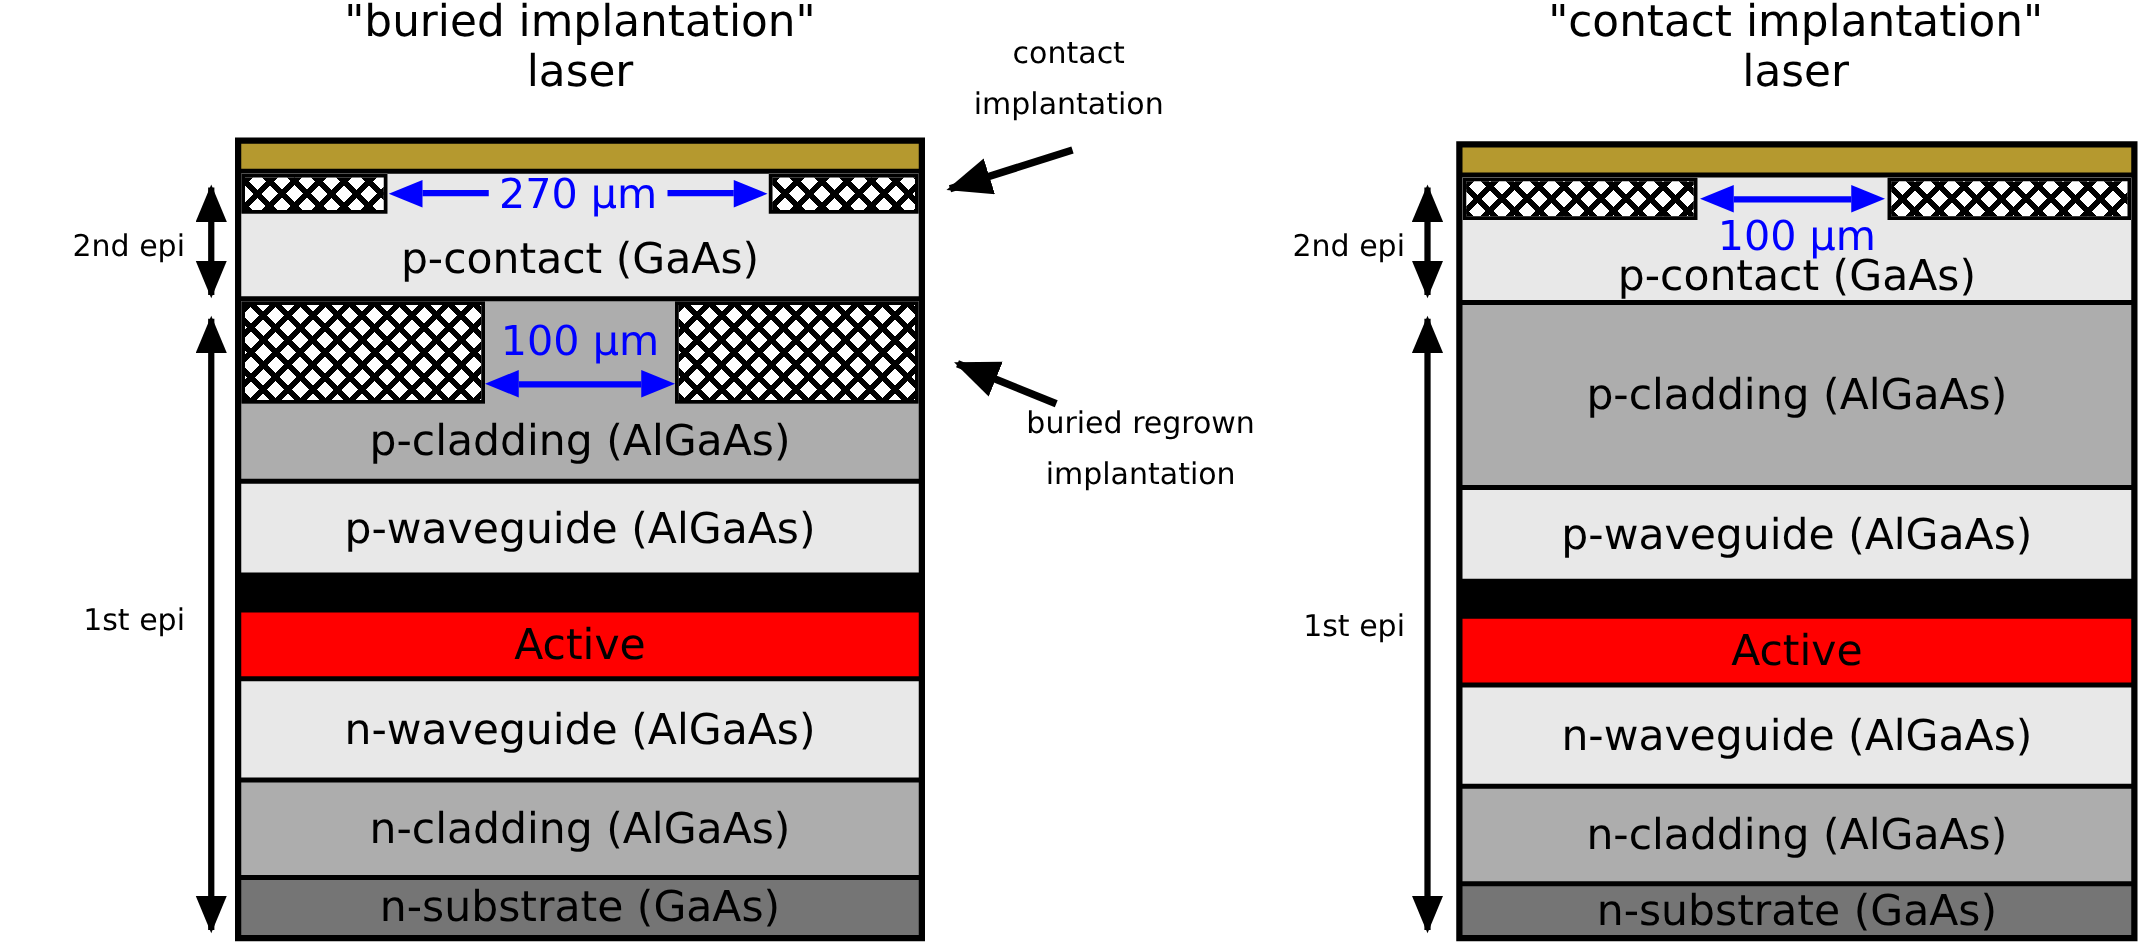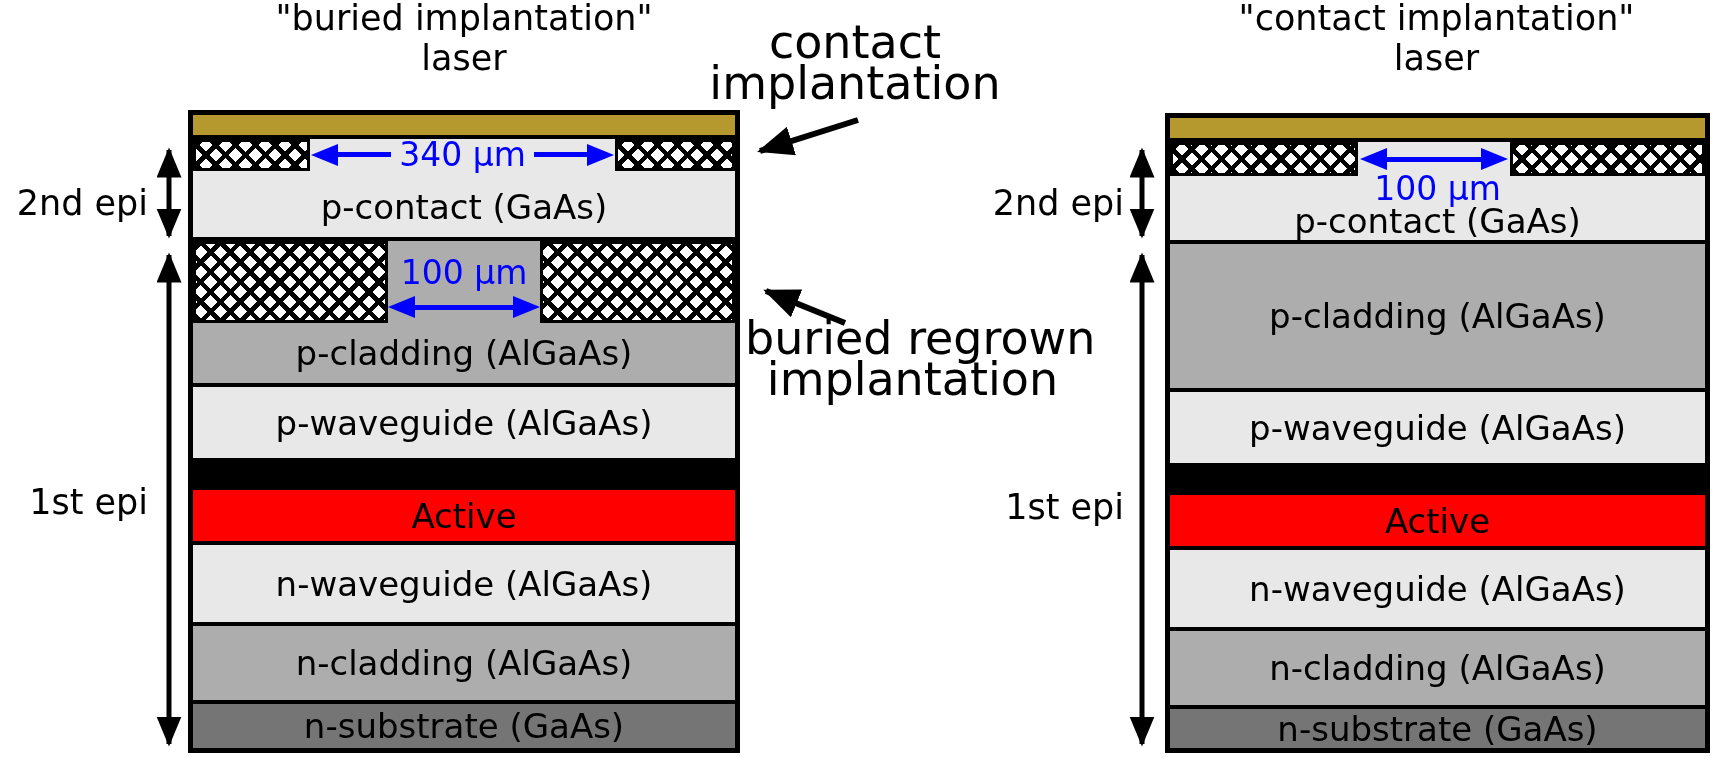--- a/index.html
+++ b/index.html
@@ -53,26 +53,26 @@
     align-items:center; padding-top:12px; color:var(--dimension_blue); font-size:33px;
   }
   .dim-dbl{ display:flex; align-items:center; width:100%; margin-top:4px; }
   .pcontact-2line{ display:flex; flex-direction:column; align-items:center; justify-content:flex-start; }
   .blue-line{ color:var(--dimension_blue); font-size:33px; line-height:27px; margin-top:-1px; }
   .pc-label{ font-size:34px; line-height:32px; margin-top:3px; }
   
   .title{ position:absolute; text-align:center; font-size:35px; line-height:40px; white-space:nowrap; }
   #left-title{ left:188px; top:-2px; width:552px; }
   #right-title{ left:1163px; top:-2px; width:547px; }
-  .epi-label{ position:absolute; font-size:35px; text-align:right; white-space:nowrap; }
+  .epi-label{ position:absolute; font-size:24px; text-align:right; white-space:nowrap; }
   #left-epi2{ left:0; top:183px; width:148px; }
   #left-epi1{ left:0; top:482px; width:148px; }
   #right-epi2{ left:976px; top:183px; width:148px; }
   #right-epi1{ left:976px; top:487px; width:148px; }
-  .annot{ position:absolute; text-align:center; font-size:46px; line-height:41px; white-space:nowrap; }
+  .annot{ position:absolute; text-align:center; font-size:24px; line-height:41px; white-space:nowrap; }
   #annot-contact{ left:700px; top:22px; width:310px; }
   #annot-buried{ left:745px; top:318px; width:335px; }
   
   #arrow-overlay{ position:absolute; left:0; top:0; pointer-events:none; }
 </style>
 </head>
 <body>
 
 <div id="canvas">
 
@@ -102,21 +102,21 @@
   <div class="struct" id="left-struct">
     <div class="row metal"></div>
 
     <div class="row combo bg-light" style="height:98px;">
       <div class="hatch-row" style="height:34px;">
         <div class="hatch" style="width:117px;"></div>
         <div class="gap">
           <div class="dim-inline">
             <div class="tri-l"></div>
             <div class="dim-line"></div>
-            <div class="dim-text">340 μm</div>
+            <div class="dim-text">270 μm</div>
             <div class="dim-line"></div>
             <div class="tri-r"></div>
           </div>
         </div>
         <div class="hatch" style="width:120px;"></div>
       </div>
       <div class="label-row" style="height:64px;padding-top:6px;">p-contact (GaAs)</div>
     </div>
 
     <div class="row combo bg-medium" style="height:142px;">

